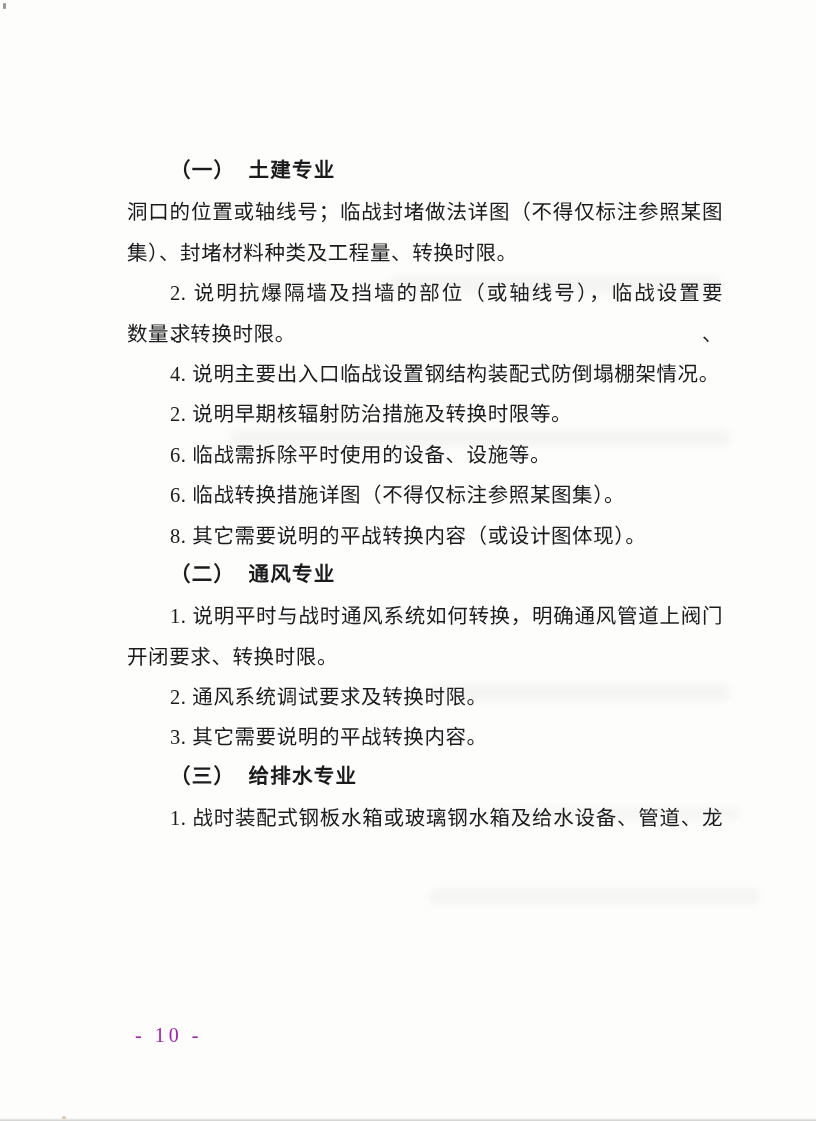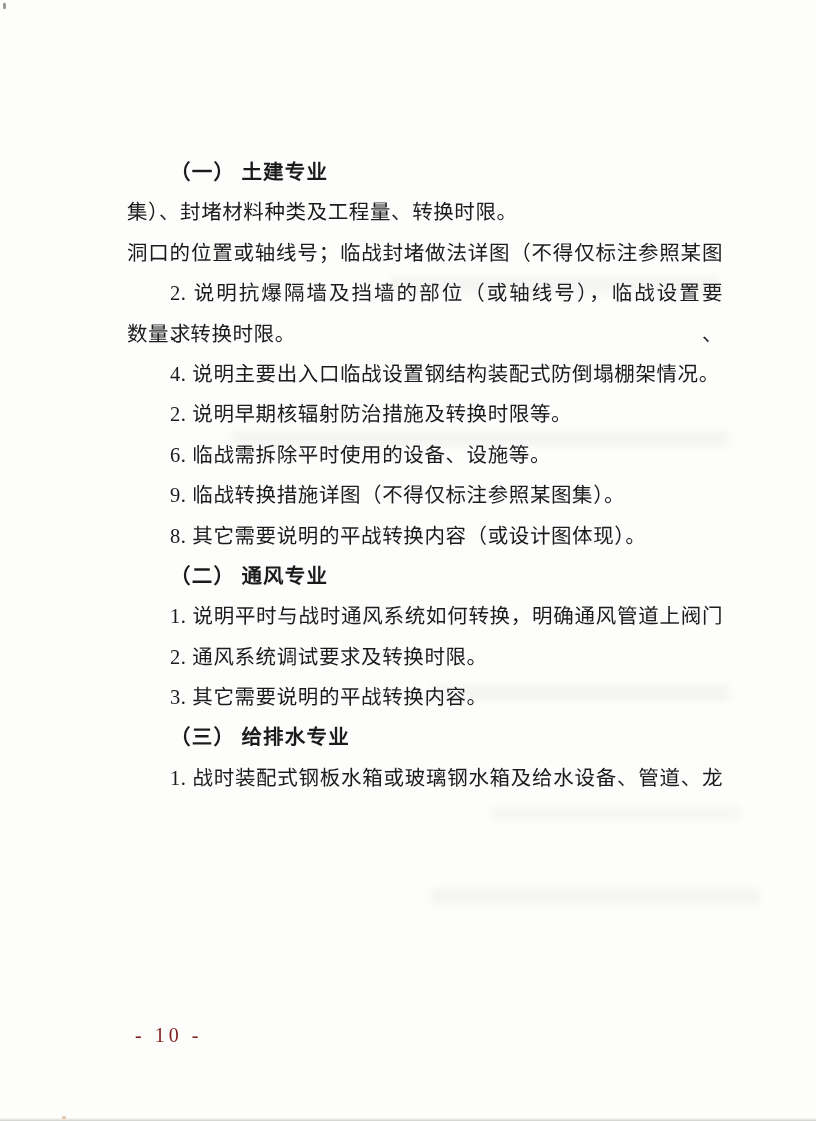--- a/index.html
+++ b/index.html
@@ -30,33 +30,34 @@
     letter-spacing: 0.6px;
     white-space: nowrap;
     overflow: visible;
   }
   .line.first, .line.heading {
     padding-left: 43px;
   }
   .line.heading {
     font-weight: bold;
     letter-spacing: 1.2px;
+    font-family: Liberation Mono, monospace;
   }
   .line.full {
     white-space: normal;
     text-align: justify;
     text-align-last: justify;
   }
   .page-number {
     position: absolute;
     left: 135px;
     top: 1024px;
     font-size: 20px;
     letter-spacing: 4px;
-    color: #7f1d1d;
+    color: #a21caf;
   }
   
   .ghost {
     position: absolute;
     background: rgba(110, 110, 112, 0.055);
     filter: blur(3px);
     border-radius: 5px;
     pointer-events: none;
   }
   .g1 { left: 390px; top: 276px; width: 330px; height: 18px; }
@@ -77,31 +78,32 @@
     background: linear-gradient(to top, rgba(40,40,40,0.22), rgba(40,40,40,0));
   }
 </style>
 </head>
 <body>
 
 <div class="page">
 
   <div class="text-block">
       <div class="line heading">（一） 土建专业</div>
+      <div class="line cont full">洞口的位置或轴线号；临战封堵做法详图（不得仅标注参照某图</div>
       <div class="line cont">集）、封堵材料种类及工程量、转换时限。</div>
-      <div class="line cont full">洞口的位置或轴线号；临战封堵做法详图（不得仅标注参照某图</div>
       <div class="line first full">2. 说明抗爆隔墙及挡墙的部位（或轴线号），临战设置要求、</div>
       <div class="line cont">数量、转换时限。</div>
       <div class="line first">4. 说明主要出入口临战设置钢结构装配式防倒塌棚架情况。</div>
       <div class="line first">2. 说明早期核辐射防治措施及转换时限等。</div>
       <div class="line first">6. 临战需拆除平时使用的设备、设施等。</div>
-      <div class="line first">9. 临战转换措施详图（不得仅标注参照某图集）。</div>
+      <div class="line first">6. 临战转换措施详图（不得仅标注参照某图集）。</div>
       <div class="line first">8. 其它需要说明的平战转换内容（或设计图体现）。</div>
       <div class="line heading">（二） 通风专业</div>
       <div class="line first full">1. 说明平时与战时通风系统如何转换，明确通风管道上阀门</div>
+      <div class="line cont">开闭要求、转换时限。</div>
       <div class="line first">2. 通风系统调试要求及转换时限。</div>
       <div class="line first">3. 其它需要说明的平战转换内容。</div>
       <div class="line heading">（三） 给排水专业</div>
       <div class="line first full">1. 战时装配式钢板水箱或玻璃钢水箱及给水设备、管道、龙</div>
     </div>
 
   <div class="page-number">- 10 -</div>
 
   <div class="ghost g1"></div>
   <div class="ghost g2"></div>

